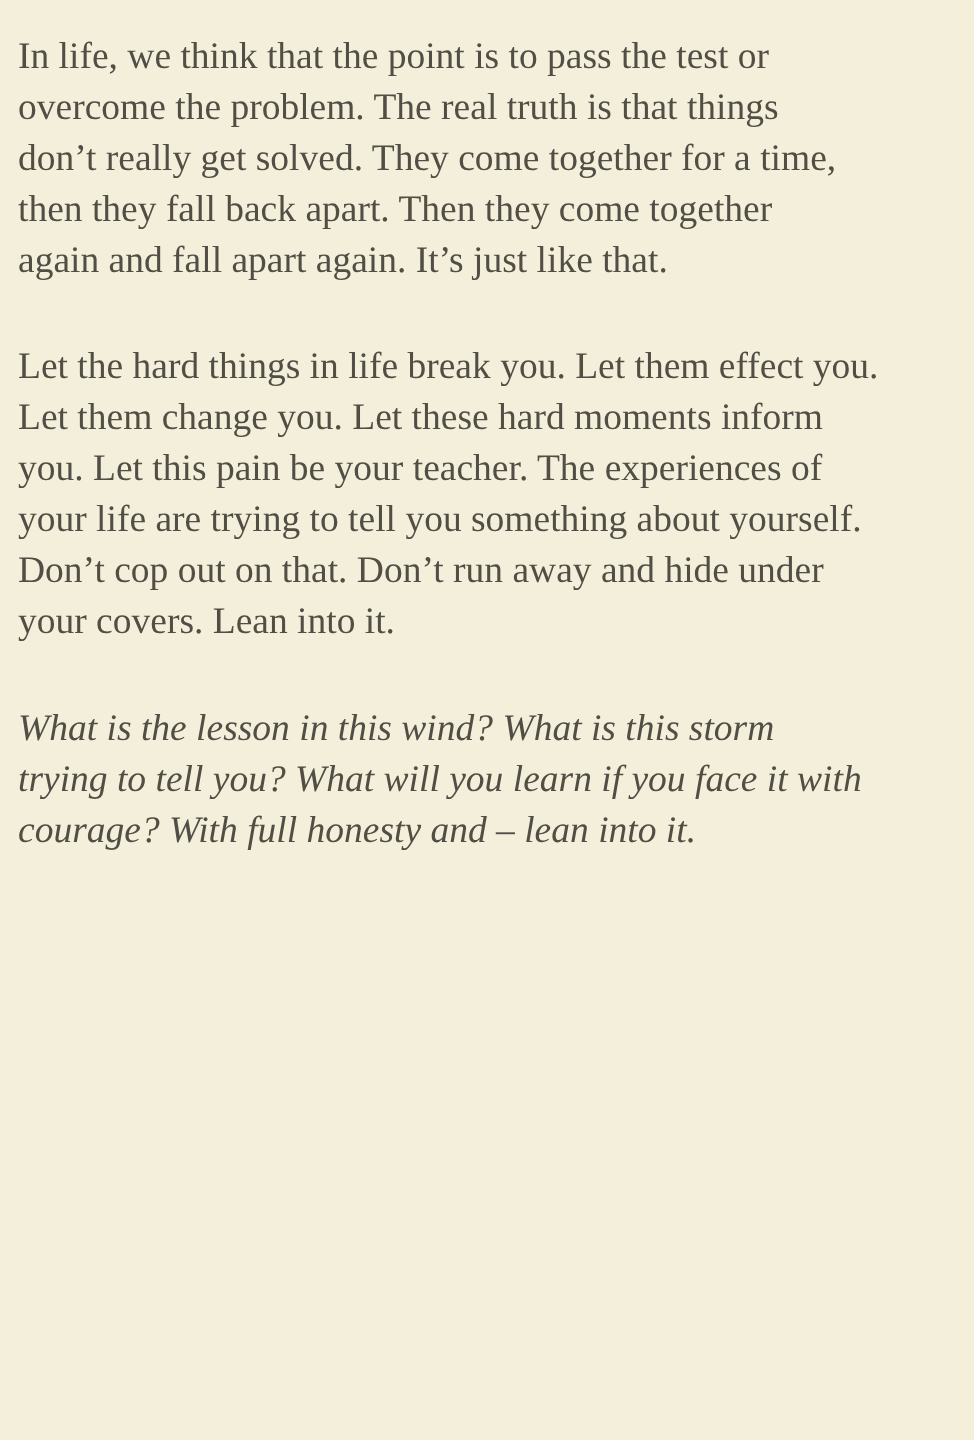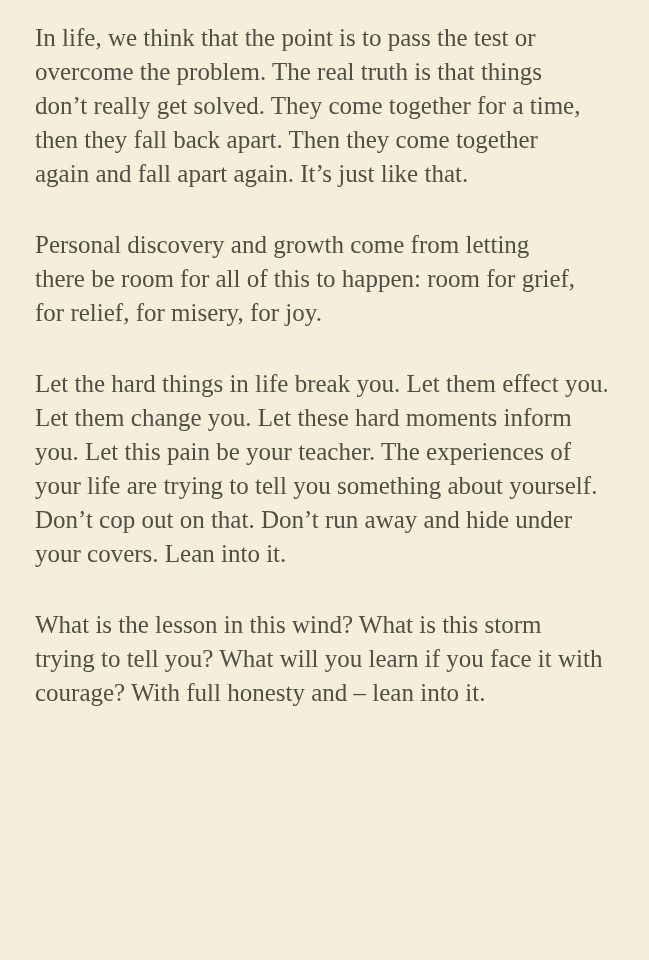--- a/index.html
+++ b/index.html
@@ -9,49 +9,47 @@
   body {
     width: 649px;
     height: 960px;
     background: #f4efda;
     overflow: hidden;
   }
   .page {
     box-sizing: border-box;
     width: 649px;
     height: 960px;
-    padding: 21px 28px 20px 35px;
+    padding: 21px 28px 20px 12px;
   }
   .quote-text p {
     margin: 0 0 37px 0;
     font-family: "Liberation Serif", "DejaVu Serif", serif;
     font-size: 25px;
     line-height: 34px;
     color: #514e45;
     white-space: pre-line;
     letter-spacing: 0px;
     text-align: left;
   }
   .quote-text p:last-child {
     margin-bottom: 0;
+    font-style: italic;
   }
 </style>
 </head>
 <body>
 
 <div class="page">
   <div class="quote-text">
     <p>In life, we think that the point is to pass the test or
 overcome the problem. The real truth is that things
 don’t really get solved. They come together for a time,
 then they fall back apart. Then they come together
 again and fall apart again. It’s just like that.</p>
-    <p>Personal discovery and growth come from letting
-there be room for all of this to happen: room for grief,
-for relief, for misery, for joy.</p>
     <p>Let the hard things in life break you. Let them effect you.
 Let them change you. Let these hard moments inform
 you. Let this pain be your teacher. The experiences of
 your life are trying to tell you something about yourself.
 Don’t cop out on that. Don’t run away and hide under
 your covers. Lean into it.</p>
     <p>What is the lesson in this wind? What is this storm
 trying to tell you? What will you learn if you face it with
 courage? With full honesty and – lean into it.</p>
   </div>

